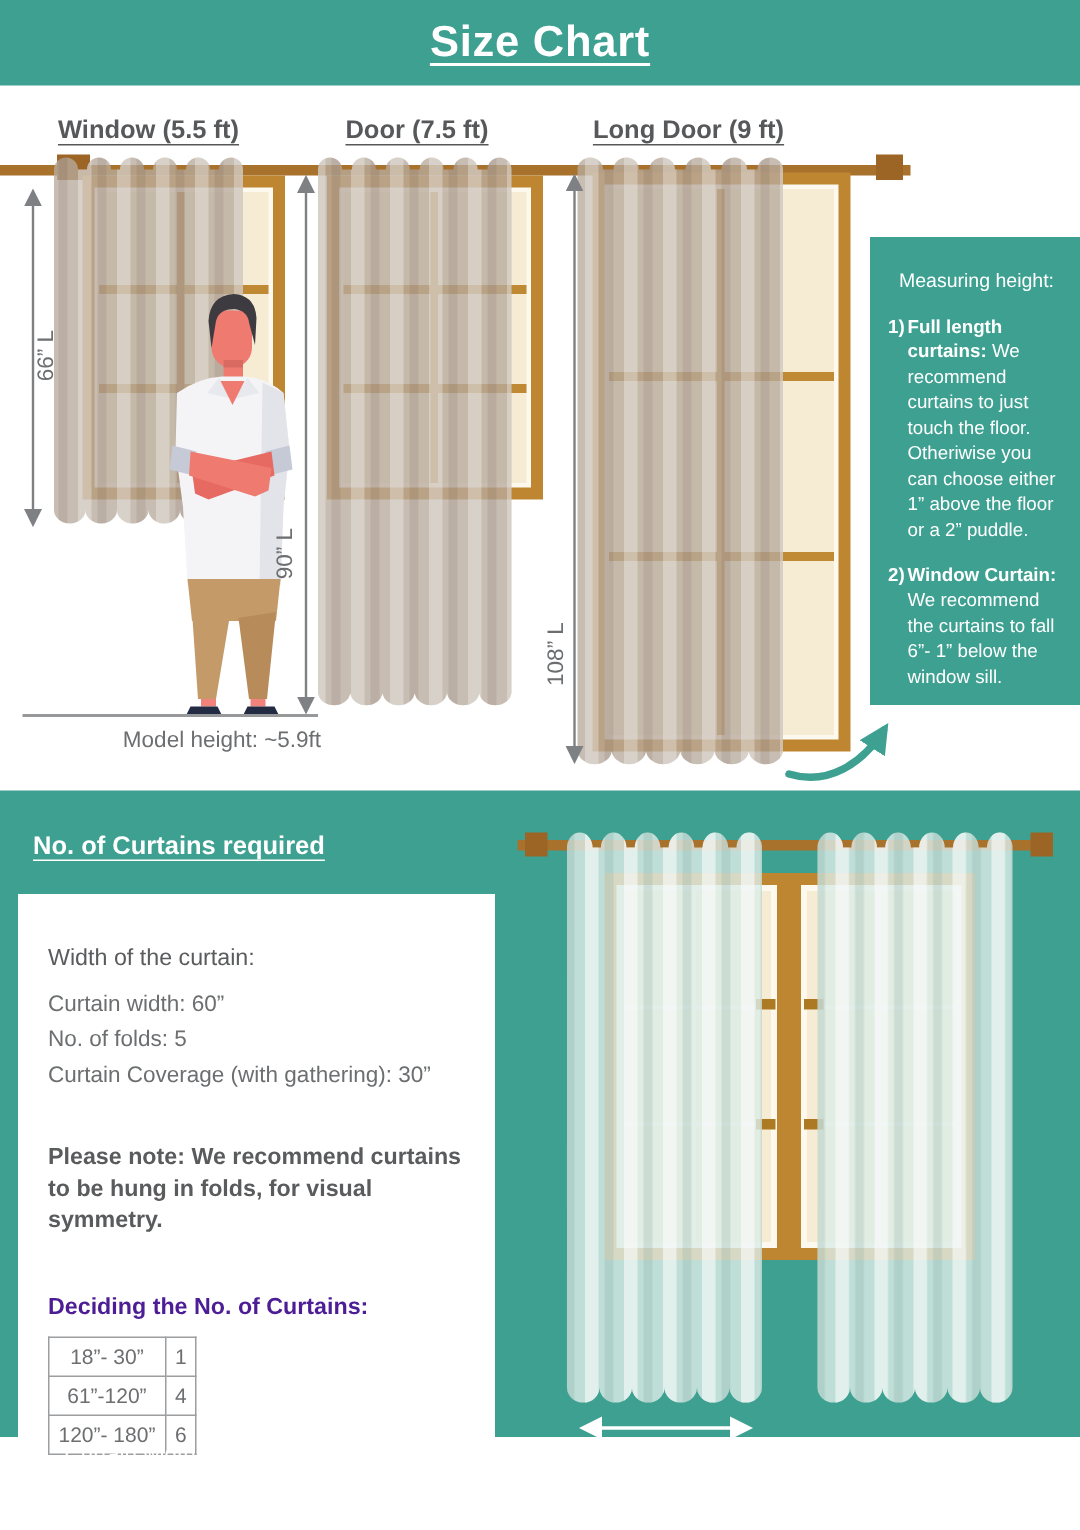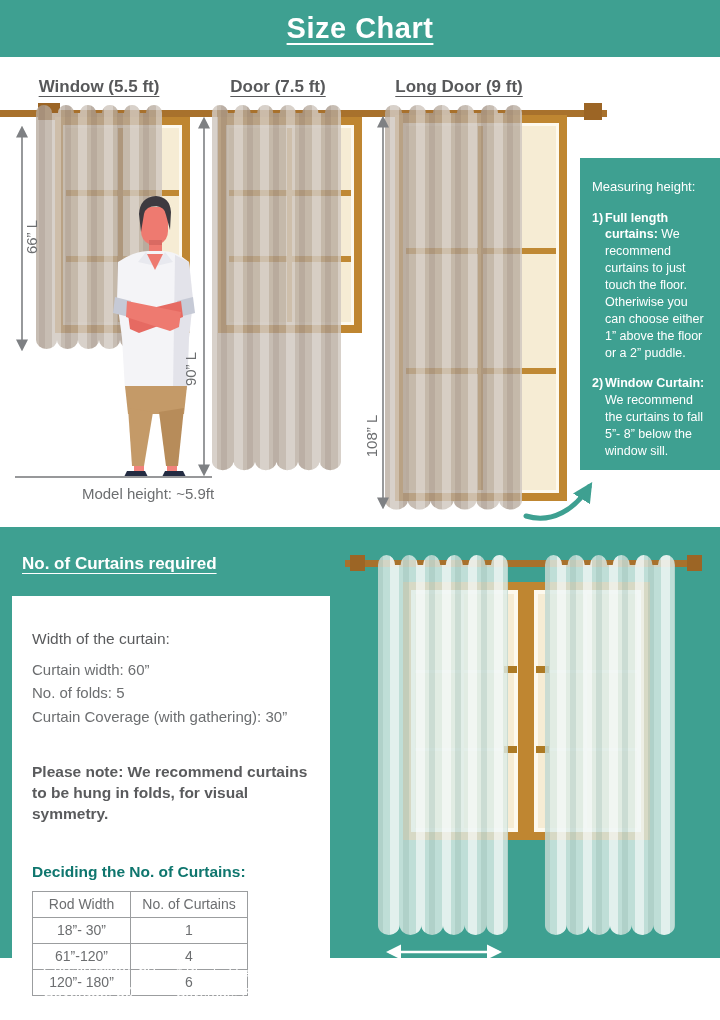--- a/index.html
+++ b/index.html
@@ -20,34 +20,34 @@
   
   .dim-label{position:absolute;transform:translate(-50%,-50%) rotate(-90deg);
       color:#6c6e70;font-size:15px;white-space:nowrap;}
   .dim-66{left:31px;top:237px;} .dim-90{left:190px;top:369px;} .dim-108{left:371px;top:436px;}
   .model-caption{position:absolute;left:148px;top:485px;transform:translateX(-50%);
       color:#6c6e70;font-size:15px;white-space:nowrap;}
   
   .measure-box{position:absolute;left:580px;top:158px;width:140px;height:312px;
       background:#3EA091;color:#ffffff;box-sizing:border-box;padding:20px 10px 0 12px;
       font-size:12.5px;line-height:1.35;}
-  .measure-title{margin:0 0 14px 0;font-size:13px;}
+  .measure-title{margin:0 0 14px 0;font-size:13px;text-align:center;}
   .measure-item{position:relative;padding-left:13px;margin-bottom:14px;}
   .measure-item .num{position:absolute;left:0;top:0;font-weight:700;}
   .measure-item .bold{font-weight:700;}
   
   .bottom-section{position:absolute;left:0;top:527px;width:720px;height:431px;background:#3EA091;}
   .section-heading{position:absolute;left:22px;top:27px;color:#ffffff;font-size:17px;
       font-weight:700;text-decoration:underline;text-underline-offset:4px;white-space:nowrap;}
   .info-panel{position:absolute;left:12px;top:69px;width:318px;height:424px;background:#ffffff;
       box-sizing:border-box;padding:34px 16px 0 20px;color:#6c6e70;}
   .panel-title{font-size:15.5px;font-weight:400;color:#5a5b5d;margin:0 0 10px 0;}
   .spec-line{font-size:15px;line-height:1.55;margin:0;}
   .pair-note{font-size:15.5px;font-weight:700;color:#5a5b5d;margin:34px 0 0 0;line-height:1.35;}
-  .table-title{font-size:15.5px;font-weight:700;color:#0f766e;margin:38px 0 10px 0;}
+  .table-title{font-size:15.5px;font-weight:700;color:#4c1d95;margin:38px 0 10px 0;}
   table.size-table{border-collapse:collapse;margin-left:0;}
   table.size-table td,table.size-table th{border:1px solid #9b9d9f;font-weight:400;
       font-size:14px;color:#6c6e70;text-align:center;height:25px;padding:0 6px;}
   .cell-rod{width:85px;} .cell-num{width:104px;}
   .scene-bottom{position:absolute;left:340px;top:13px;width:380px;height:480px;pointer-events:none;}
   .pair-caption{position:absolute;left:43px;top:432px;color:#ffffff;font-size:15px;line-height:1.45;}
   .pair-footnote{position:absolute;left:176px;top:436px;color:#ffffff;font-size:13.5px;
       font-style:italic;line-height:1.5;}
   .pair-footnote .l2{margin-left:0;}
 </style>
@@ -166,41 +166,37 @@
   <div class="model-caption">Model height: ~5.9ft</div>
 
   <div class="measure-box">
     <p class="measure-title">Measuring height:</p>
     <div class="measure-item">
       <span class="num">1)</span>
       <span class="bold">Full length curtains:</span><span> We recommend curtains to just touch the floor. Otheriwise you can choose either 1” above the floor or a 2” puddle.</span>
     </div>
     <div class="measure-item">
       <span class="num">2)</span>
-      <span class="bold" style="display:block">Window Curtain:</span><span>We recommend the curtains to fall 5”- 8” below the window sill.</span>
+      <span class="bold" style="display:block">Window Curtain:</span><span>We recommend the curtains to fall 6”- 1” below the window sill.</span>
     </div>
   </div>
 
   <div class="bottom-section">
 
     <div class="section-heading">No. of Curtains required</div>
 
     <div class="info-panel">
       <p class="panel-title">Width of the curtain:</p>
       <p class="spec-line">Curtain width: 60”</p>
       <p class="spec-line">No. of folds: 5</p>
       <p class="spec-line">Curtain Coverage (with gathering): 30”</p>
       <p class="pair-note">Please note: We recommend curtains to be hung in folds, for visual symmetry.</p>
       <p class="table-title">Deciding the No. of Curtains:</p>
       <table class="size-table">
         <tbody>
-            <tr>
-          <th class="cell-rod">Rod Width</th>
-          <th class="cell-num">No. of Curtains</th>
-        </tr>
         <tr>
           <td>18”- 30”</td>
           <td>1</td>
         </tr>
         <tr>
           <td>61”-120”</td>
           <td>4</td>
         </tr>
         <tr>
           <td>120”- 180”</td>

